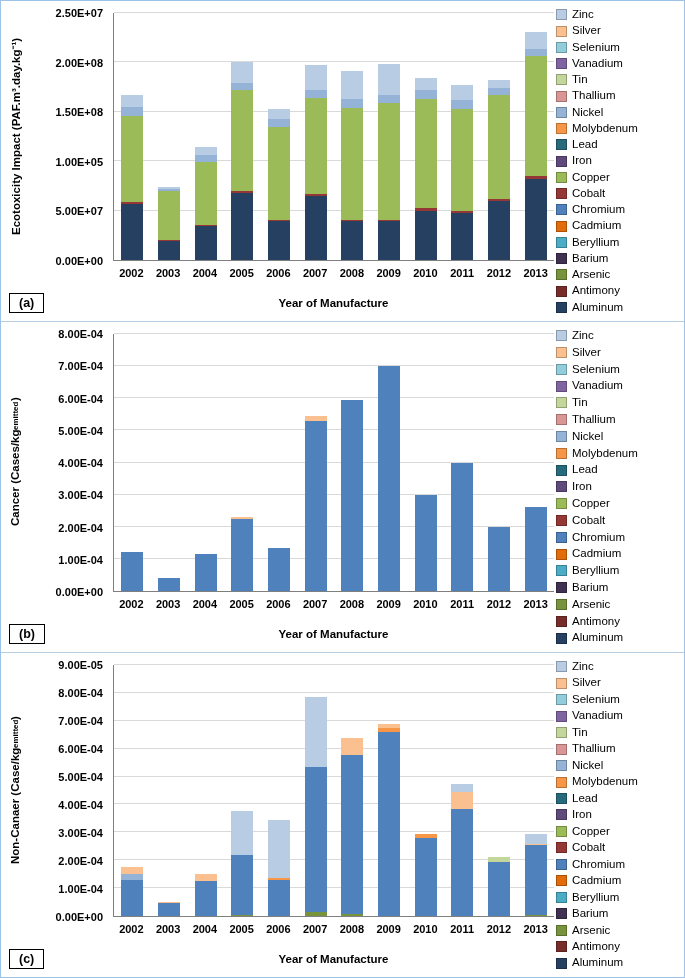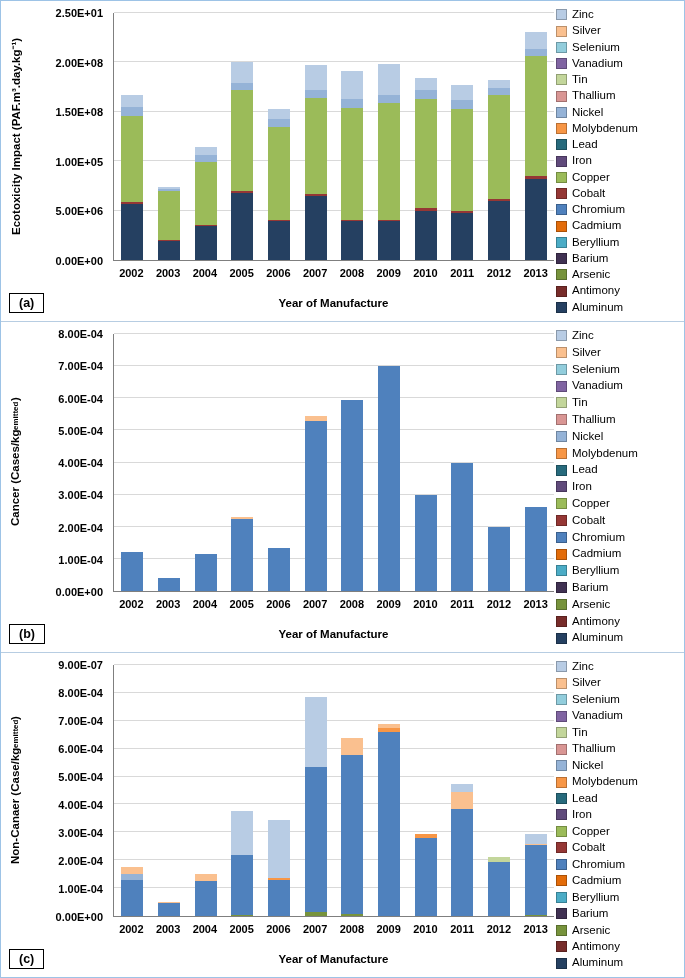--- a/index.html
+++ b/index.html
@@ -51,25 +51,25 @@
 </style>
 </head>
 <body>
 
 <div id="figure">
 
   <section class="panel panel-a">
     <div class="ytitle">Ecotoxicity Impact (PAF.m³.day.kg⁻¹)</div>
     <div class="yticks">
         <div class="ytick" style="bottom: 0%;">0.00E+00</div>
-        <div class="ytick" style="bottom: 20%;">5.00E+06</div>
+        <div class="ytick" style="bottom: 20%;">5.00E+07</div>
         <div class="ytick" style="bottom: 40%; margin-left: 24px;">1.00E+05</div>
         <div class="ytick" style="bottom: 60%;">1.50E+08</div>
         <div class="ytick" style="bottom: 80%;">2.00E+08</div>
-        <div class="ytick" style="bottom: 100%;">2.50E+01</div>
+        <div class="ytick" style="bottom: 100%;">2.50E+07</div>
       </div>
     <div class="plot">
       <div class="grid">
           <div class="gridline" style="bottom: 20%;"></div>
           <div class="gridline" style="bottom: 40%;"></div>
           <div class="gridline" style="bottom: 60%;"></div>
           <div class="gridline" style="bottom: 80%;"></div>
           <div class="gridline" style="bottom: 100%;"></div>
         </div>
       <div class="bars">
@@ -421,21 +421,21 @@
     <div class="yticks">
         <div class="ytick" style="bottom: 0%;">0.00E+00</div>
         <div class="ytick" style="bottom: 11.1111%;">1.00E-04</div>
         <div class="ytick" style="bottom: 22.2222%;">2.00E-04</div>
         <div class="ytick" style="bottom: 33.3333%;">3.00E-04</div>
         <div class="ytick" style="bottom: 44.4444%;">4.00E-04</div>
         <div class="ytick" style="bottom: 55.5556%;">5.00E-04</div>
         <div class="ytick" style="bottom: 66.6667%;">6.00E-04</div>
         <div class="ytick" style="bottom: 77.7778%;">7.00E-04</div>
         <div class="ytick" style="bottom: 88.8889%;">8.00E-04</div>
-        <div class="ytick" style="bottom: 100%;">9.00E-07</div>
+        <div class="ytick" style="bottom: 100%;">9.00E-05</div>
       </div>
     <div class="plot">
       <div class="grid">
           <div class="gridline" style="bottom: 11.1111%;"></div>
           <div class="gridline" style="bottom: 22.2222%;"></div>
           <div class="gridline" style="bottom: 33.3333%;"></div>
           <div class="gridline" style="bottom: 44.4444%;"></div>
           <div class="gridline" style="bottom: 55.5556%;"></div>
           <div class="gridline" style="bottom: 66.6667%;"></div>
           <div class="gridline" style="bottom: 77.7778%;"></div>

